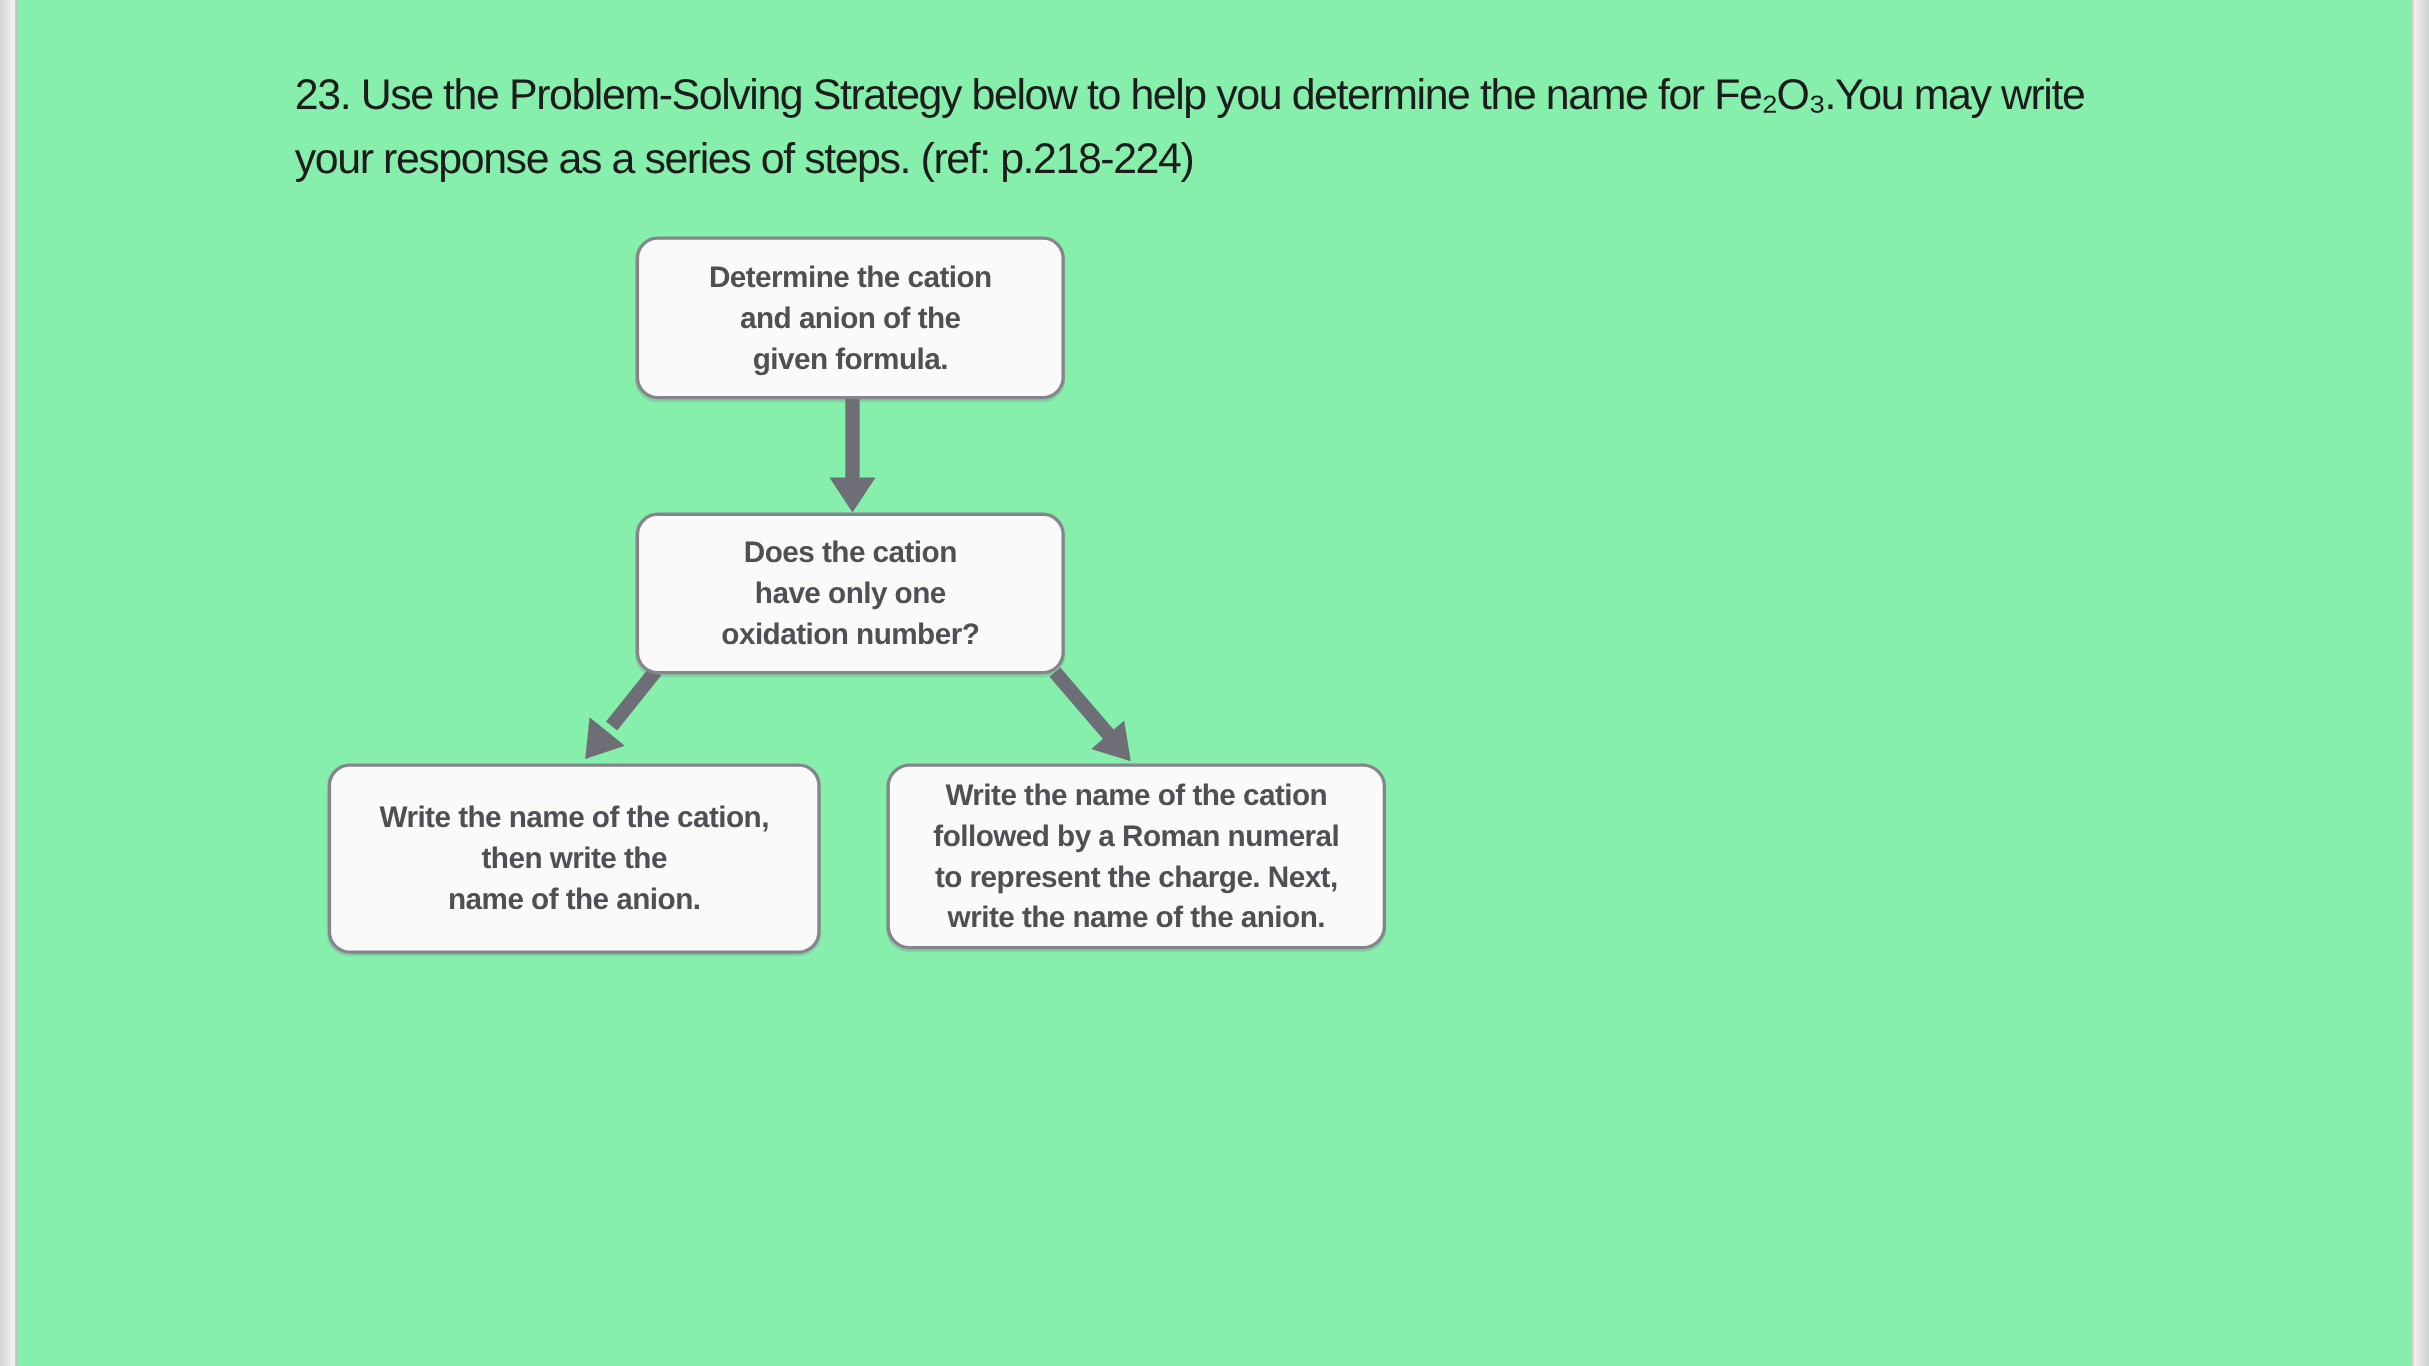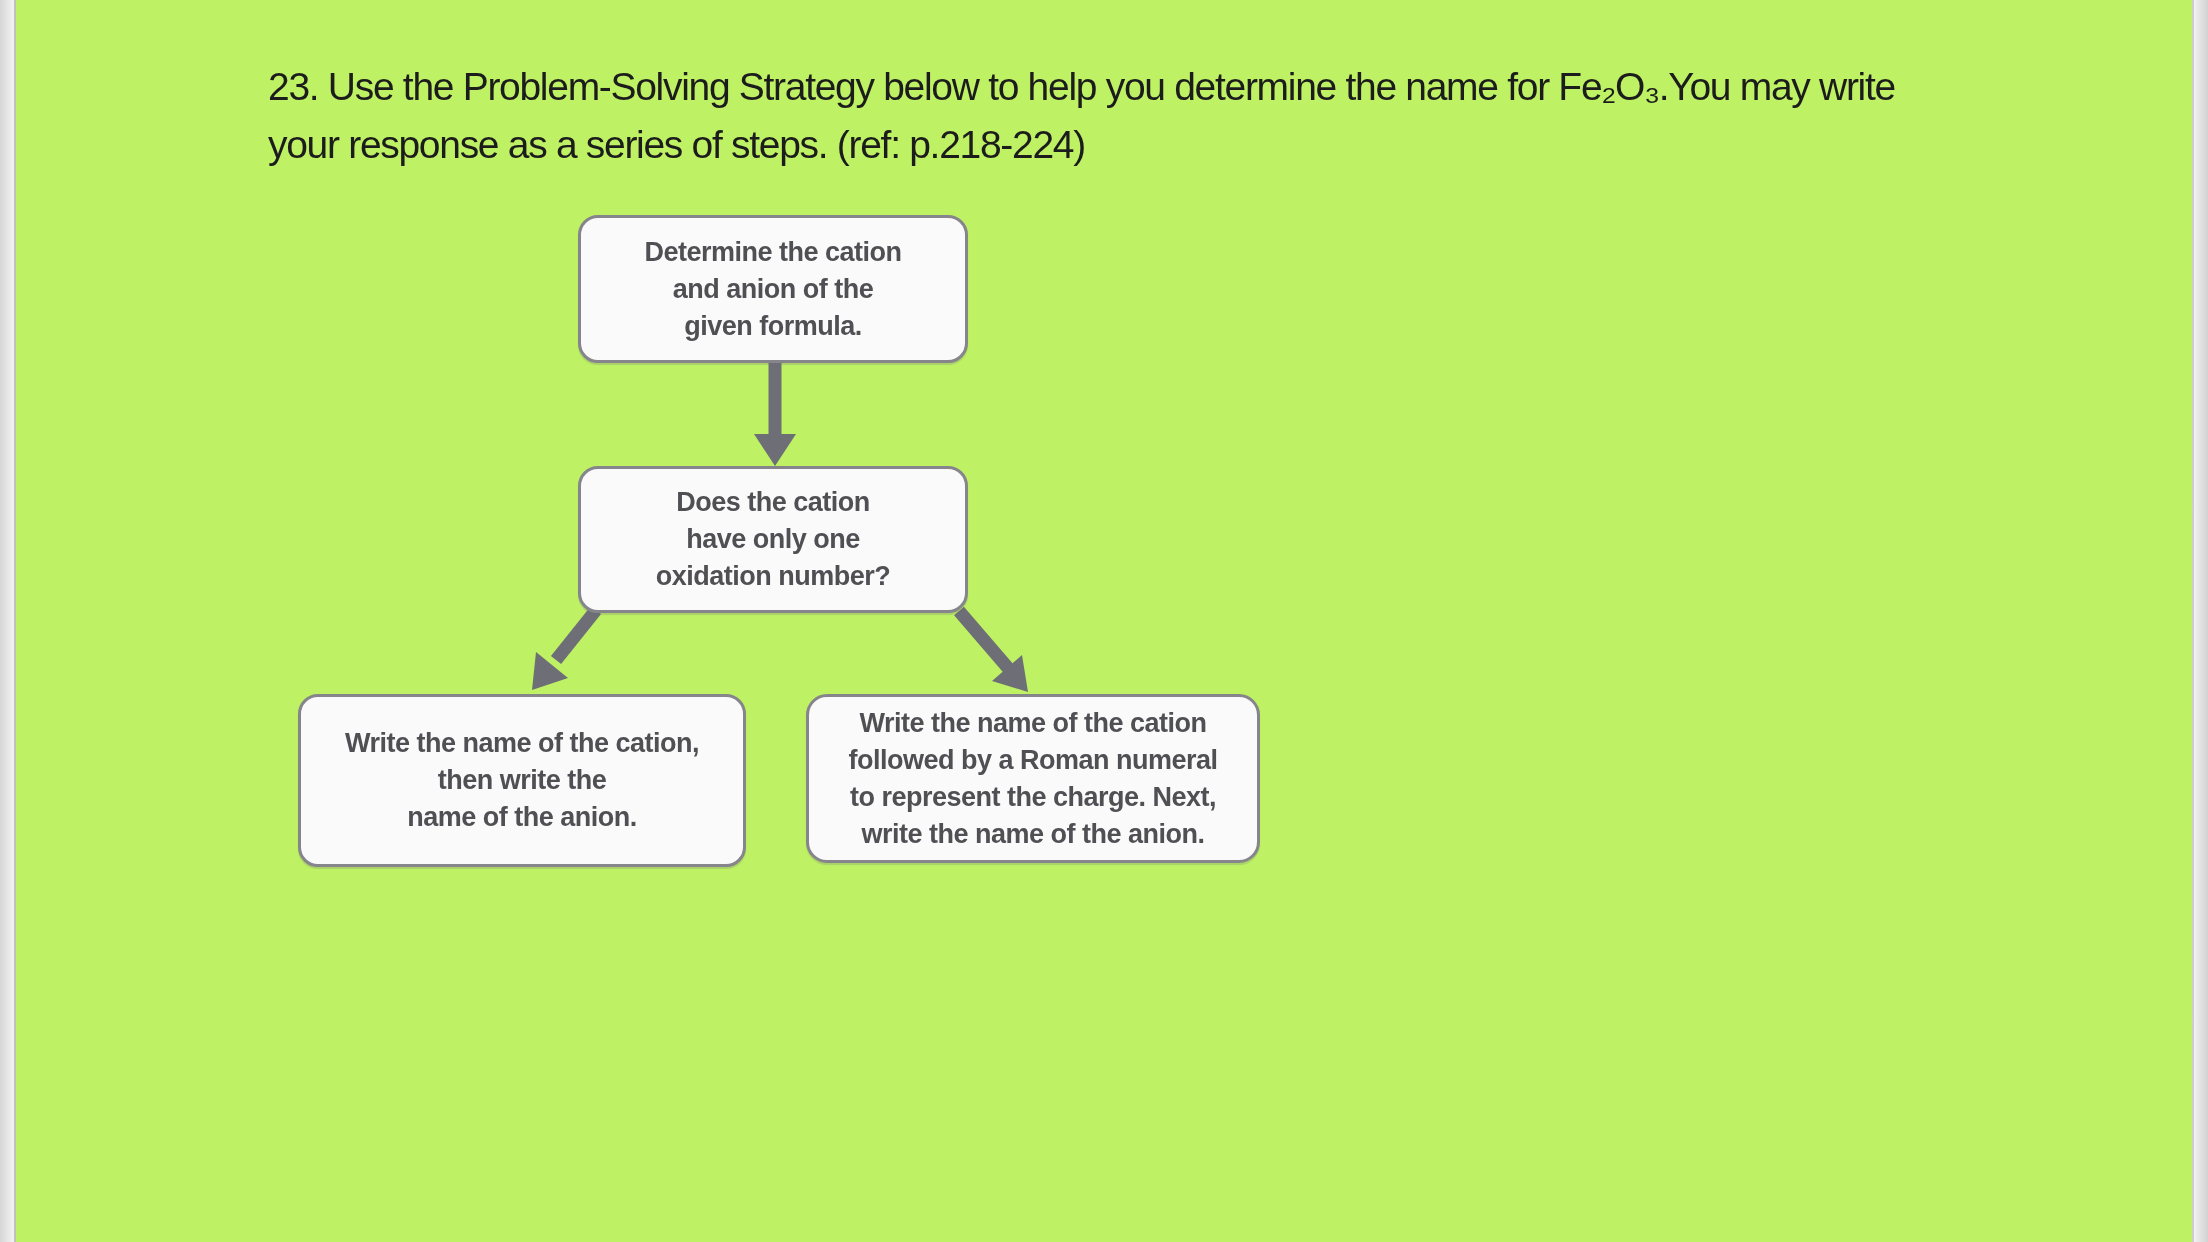--- a/index.html
+++ b/index.html
@@ -8,21 +8,21 @@
     background: #ffffff;
     width: 2208px;
     height: 1242px;
     overflow: hidden;
     font-family: "Liberation Sans", sans-serif;
   }
   .screen {
     position: relative;
     width: 2208px;
     height: 1242px;
-    background: #bef264;
+    background: #86efac;
   }
   .gutter {
     position: absolute;
     top: 0;
     bottom: 0;
     width: 14px;
     z-index: 5;
   }
   .gutter.left {
     left: 0;

